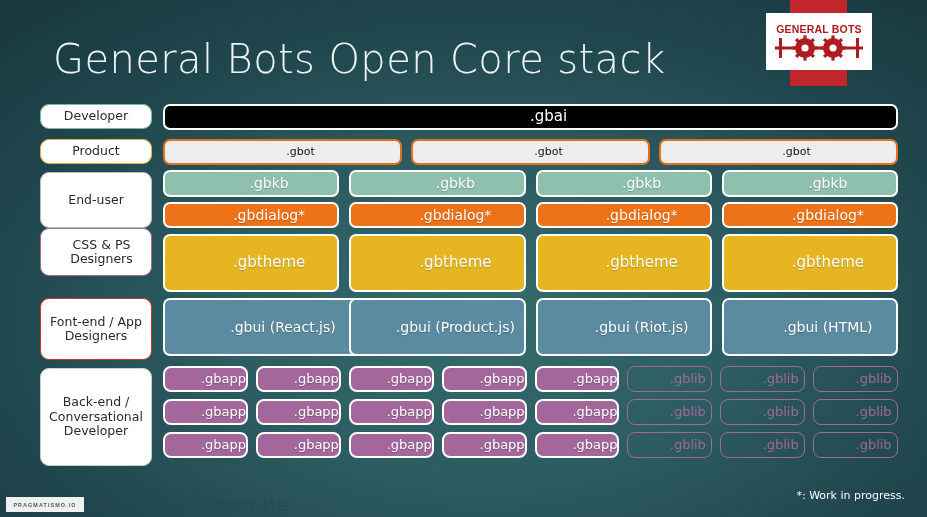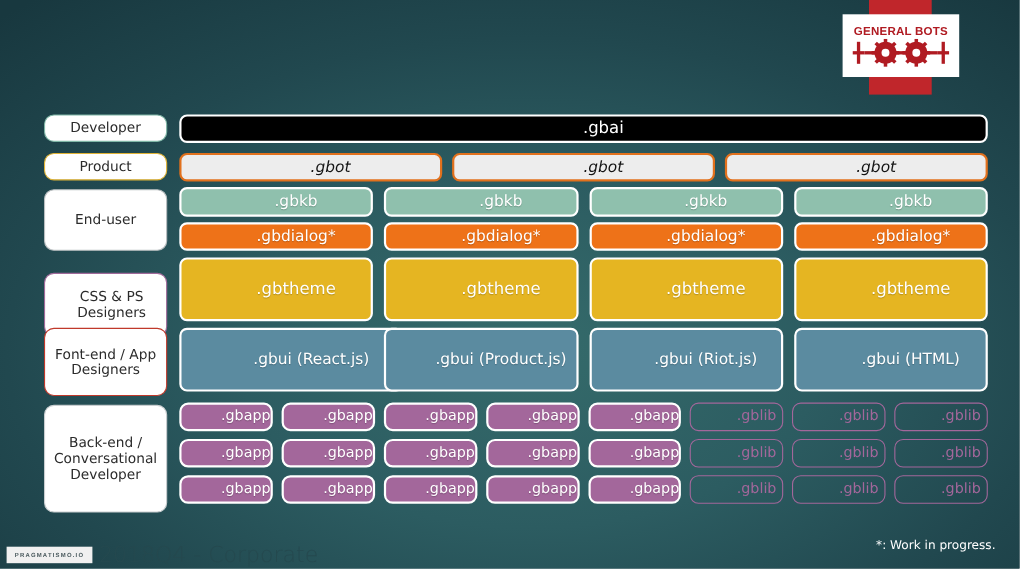--- a/index.html
+++ b/index.html
@@ -94,21 +94,21 @@
 
   
   .tile {
     color: #ffffff;
     border: 2px solid #ffffff;
     font-family: "DejaVu Sans", sans-serif;
     text-shadow: 0 1px 1px rgba(0,0,0,.22);
     padding-left: 36px;
   }
   .tile.gbai      { background: #000000; font-size: 15px; }
-  .tile.gbot      { background: #ededed; color: #141414; border-color: #e2711d; font-size: 14px; text-shadow: none; font-style: italic; }
+  .tile.gbot      { background: #ededed; color: #141414; border-color: #e2711d; font-size: 11px; text-shadow: none; }
   .tile.gbkb      { background: #8fc0ad; font-size: 14px; }
   .tile.gbdialog  { background: #ee7218; font-size: 14px; }
   .tile.gbtheme   { background: #e5b522; font-size: 15px; }
   .tile.gbui      { background: #5b8ba0; font-size: 14px; }
   .tile.gbapp     { background: #a3679b; font-size: 13px; border-width: 2px; border-radius: 8px; }
   .tile.gblib     { background: transparent; border: 1.6px solid #a3679b; color: #a3679b; font-size: 13px; border-radius: 8px; text-shadow: none; }
 
   
   .footer-logo {
     position: absolute;
@@ -188,26 +188,27 @@
             <rect x="-1.6" y="8.6" width="3.2" height="4" transform="rotate(45)"></rect>
             <rect x="-12.6" y="-1.6" width="4" height="3.2" transform="rotate(45)"></rect>
             <rect x="8.6" y="-1.6" width="4" height="3.2" transform="rotate(45)"></rect>
           </g>
           <circle r="3.6" fill="#ffffff"></circle>
         </g>
       </g>
     </svg>
   </div>
 
+  <div class="slide-title">General Bots Open Core stack</div>
 
   <div id="role-rail">
       <div class="box role" style="top: 104px; height: 25px; border-color: rgb(127, 182, 166);"><span>Developer</span></div>
       <div class="box role" style="top: 139px; height: 25px; border-color: rgb(224, 179, 54);"><span>Product</span></div>
       <div class="box role" style="top: 172px; height: 56px; border-color: rgb(185, 190, 192);"><span>End-user</span></div>
-      <div class="box role" style="top: 248px; height: 58px; border-color: rgb(160, 106, 154); padding-left: 15px;"><span>CSS &amp; PS
+      <div class="box role" style="top: 228px; height: 48px; border-color: rgb(160, 106, 154); padding-left: 15px;"><span>CSS &amp; PS
 Designers</span></div>
       <div class="box role" style="top: 298px; height: 62px; border-color: rgb(192, 57, 43);"><span>Font-end / App
 Designers</span></div>
       <div class="box role" style="top: 368px; height: 98px; border-color: rgb(201, 206, 208);"><span>Back-end  /
 Conversational
 Developer</span></div>
     </div>
 
   <div id="stack-layer">
       <div class="box tile gbai" style="left: 163px; top: 104px; width: 735px; height: 26px;"><span>.gbai</span></div>

